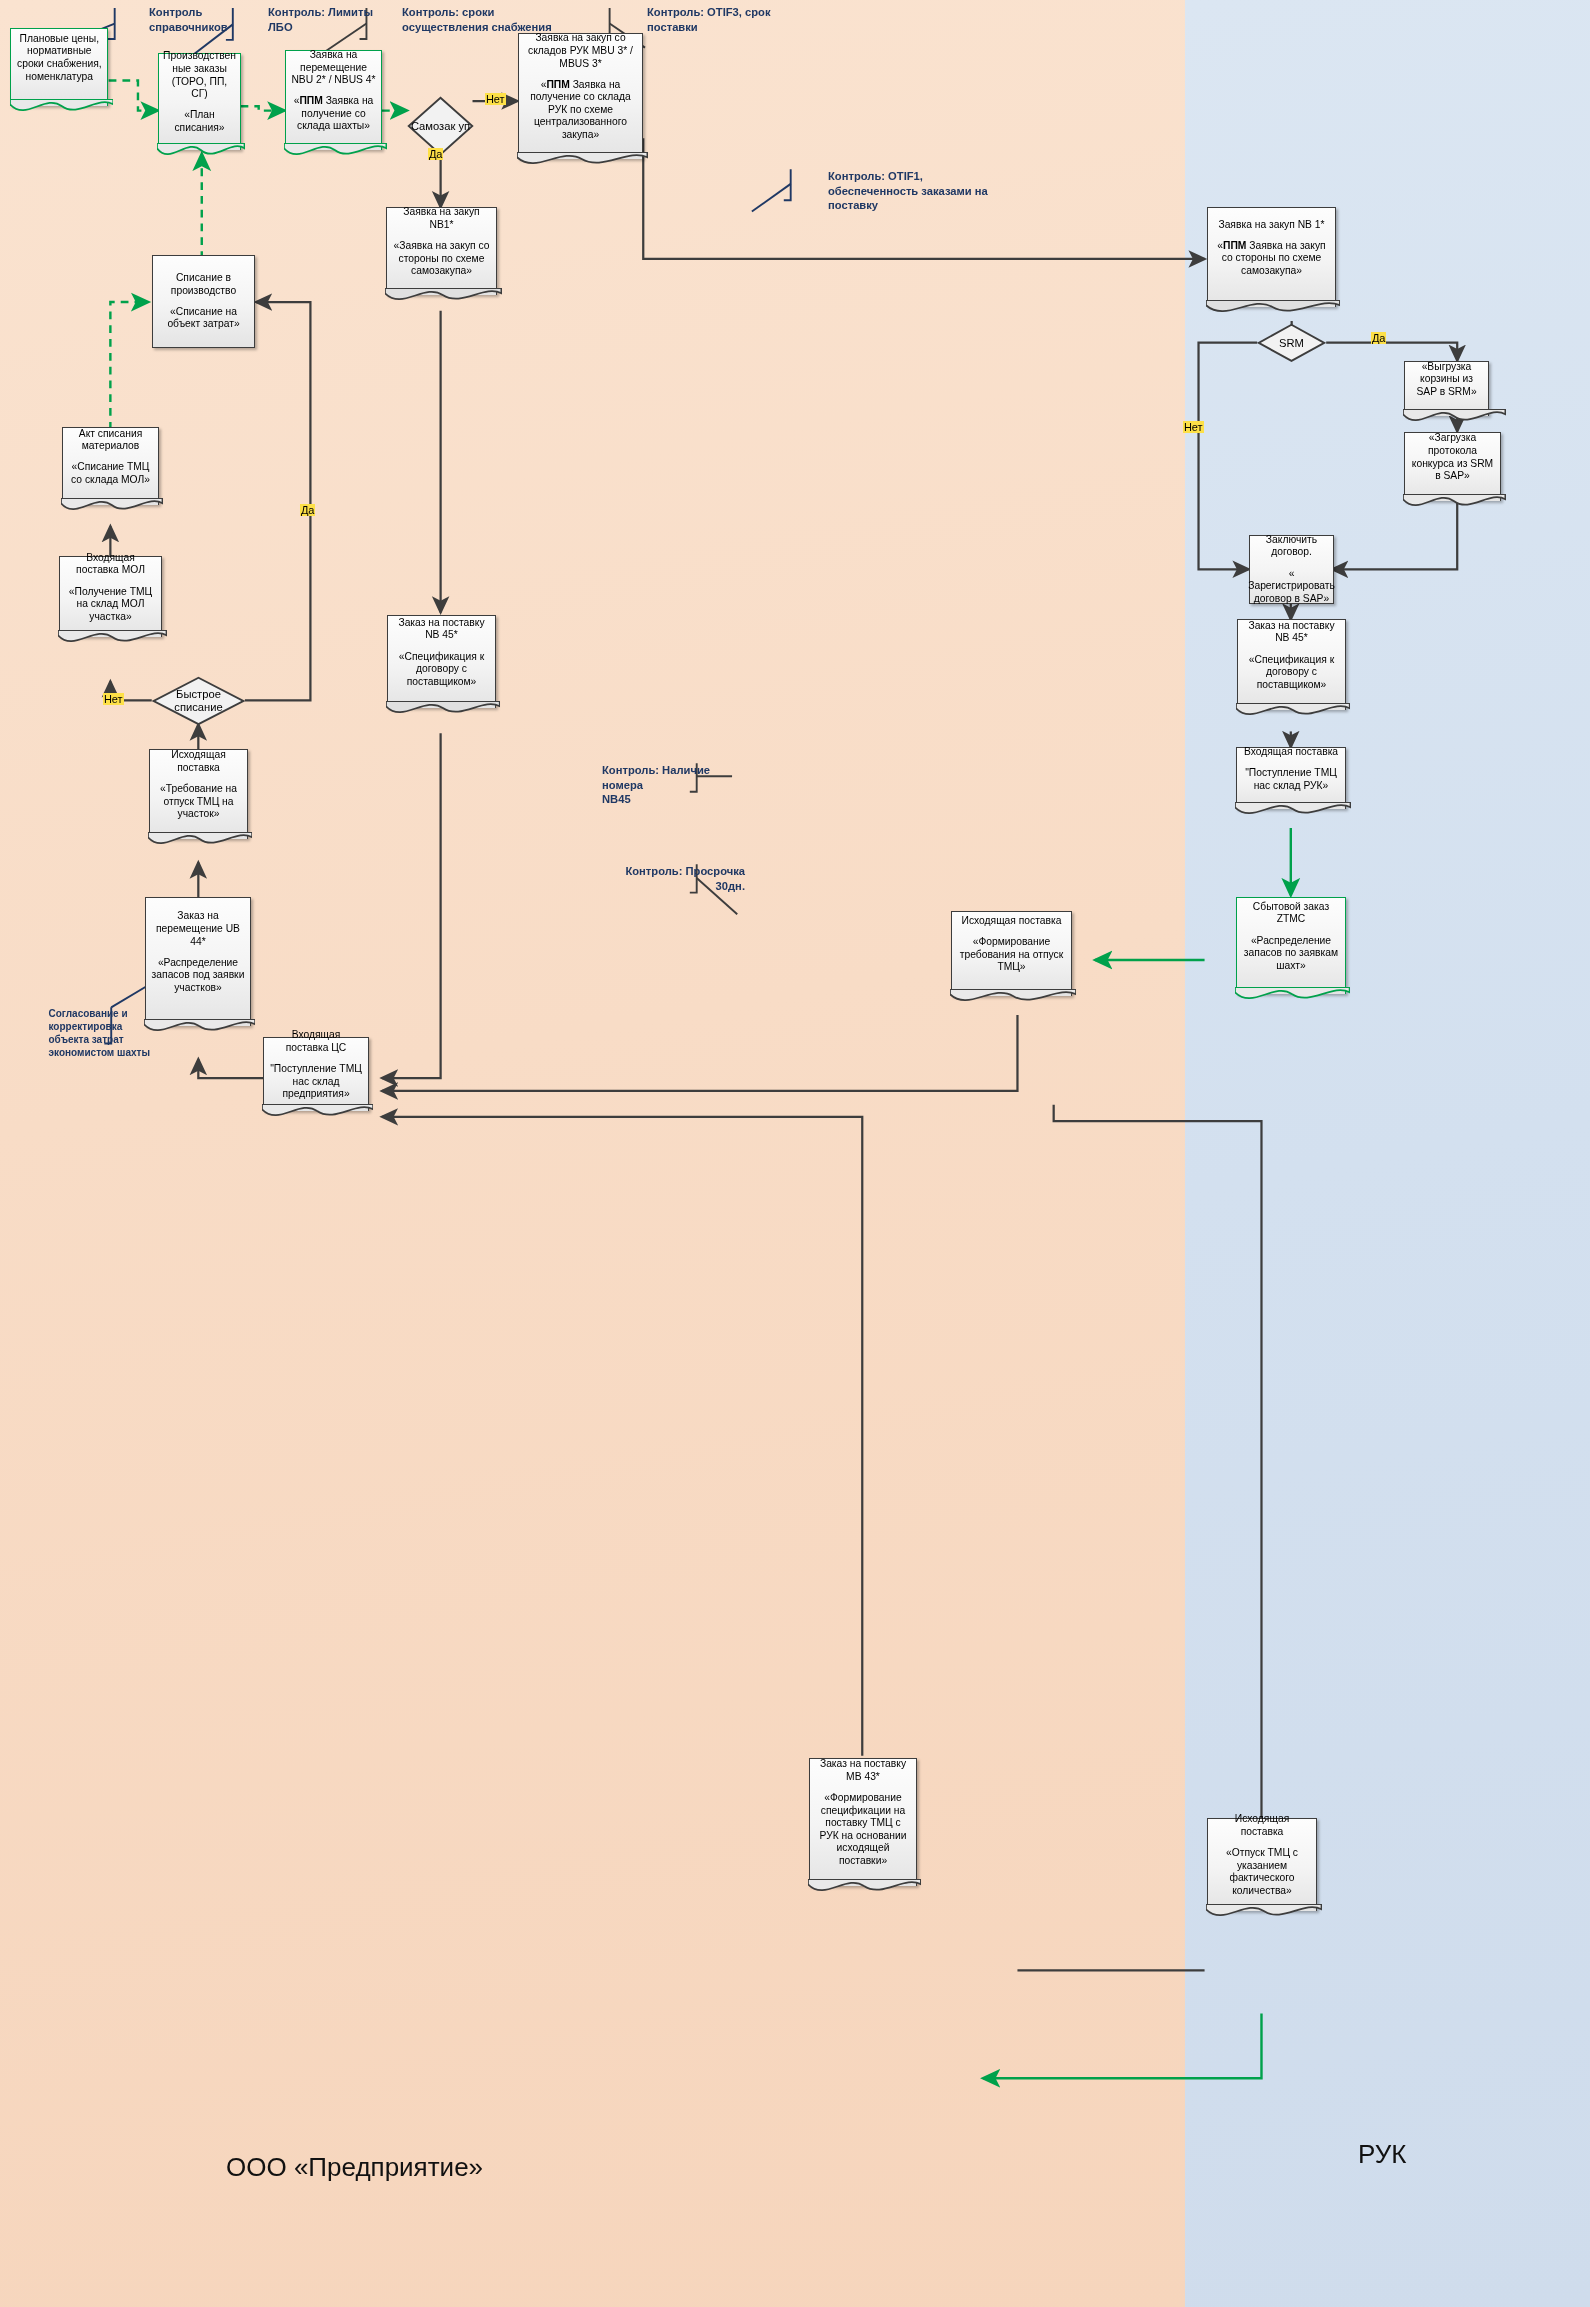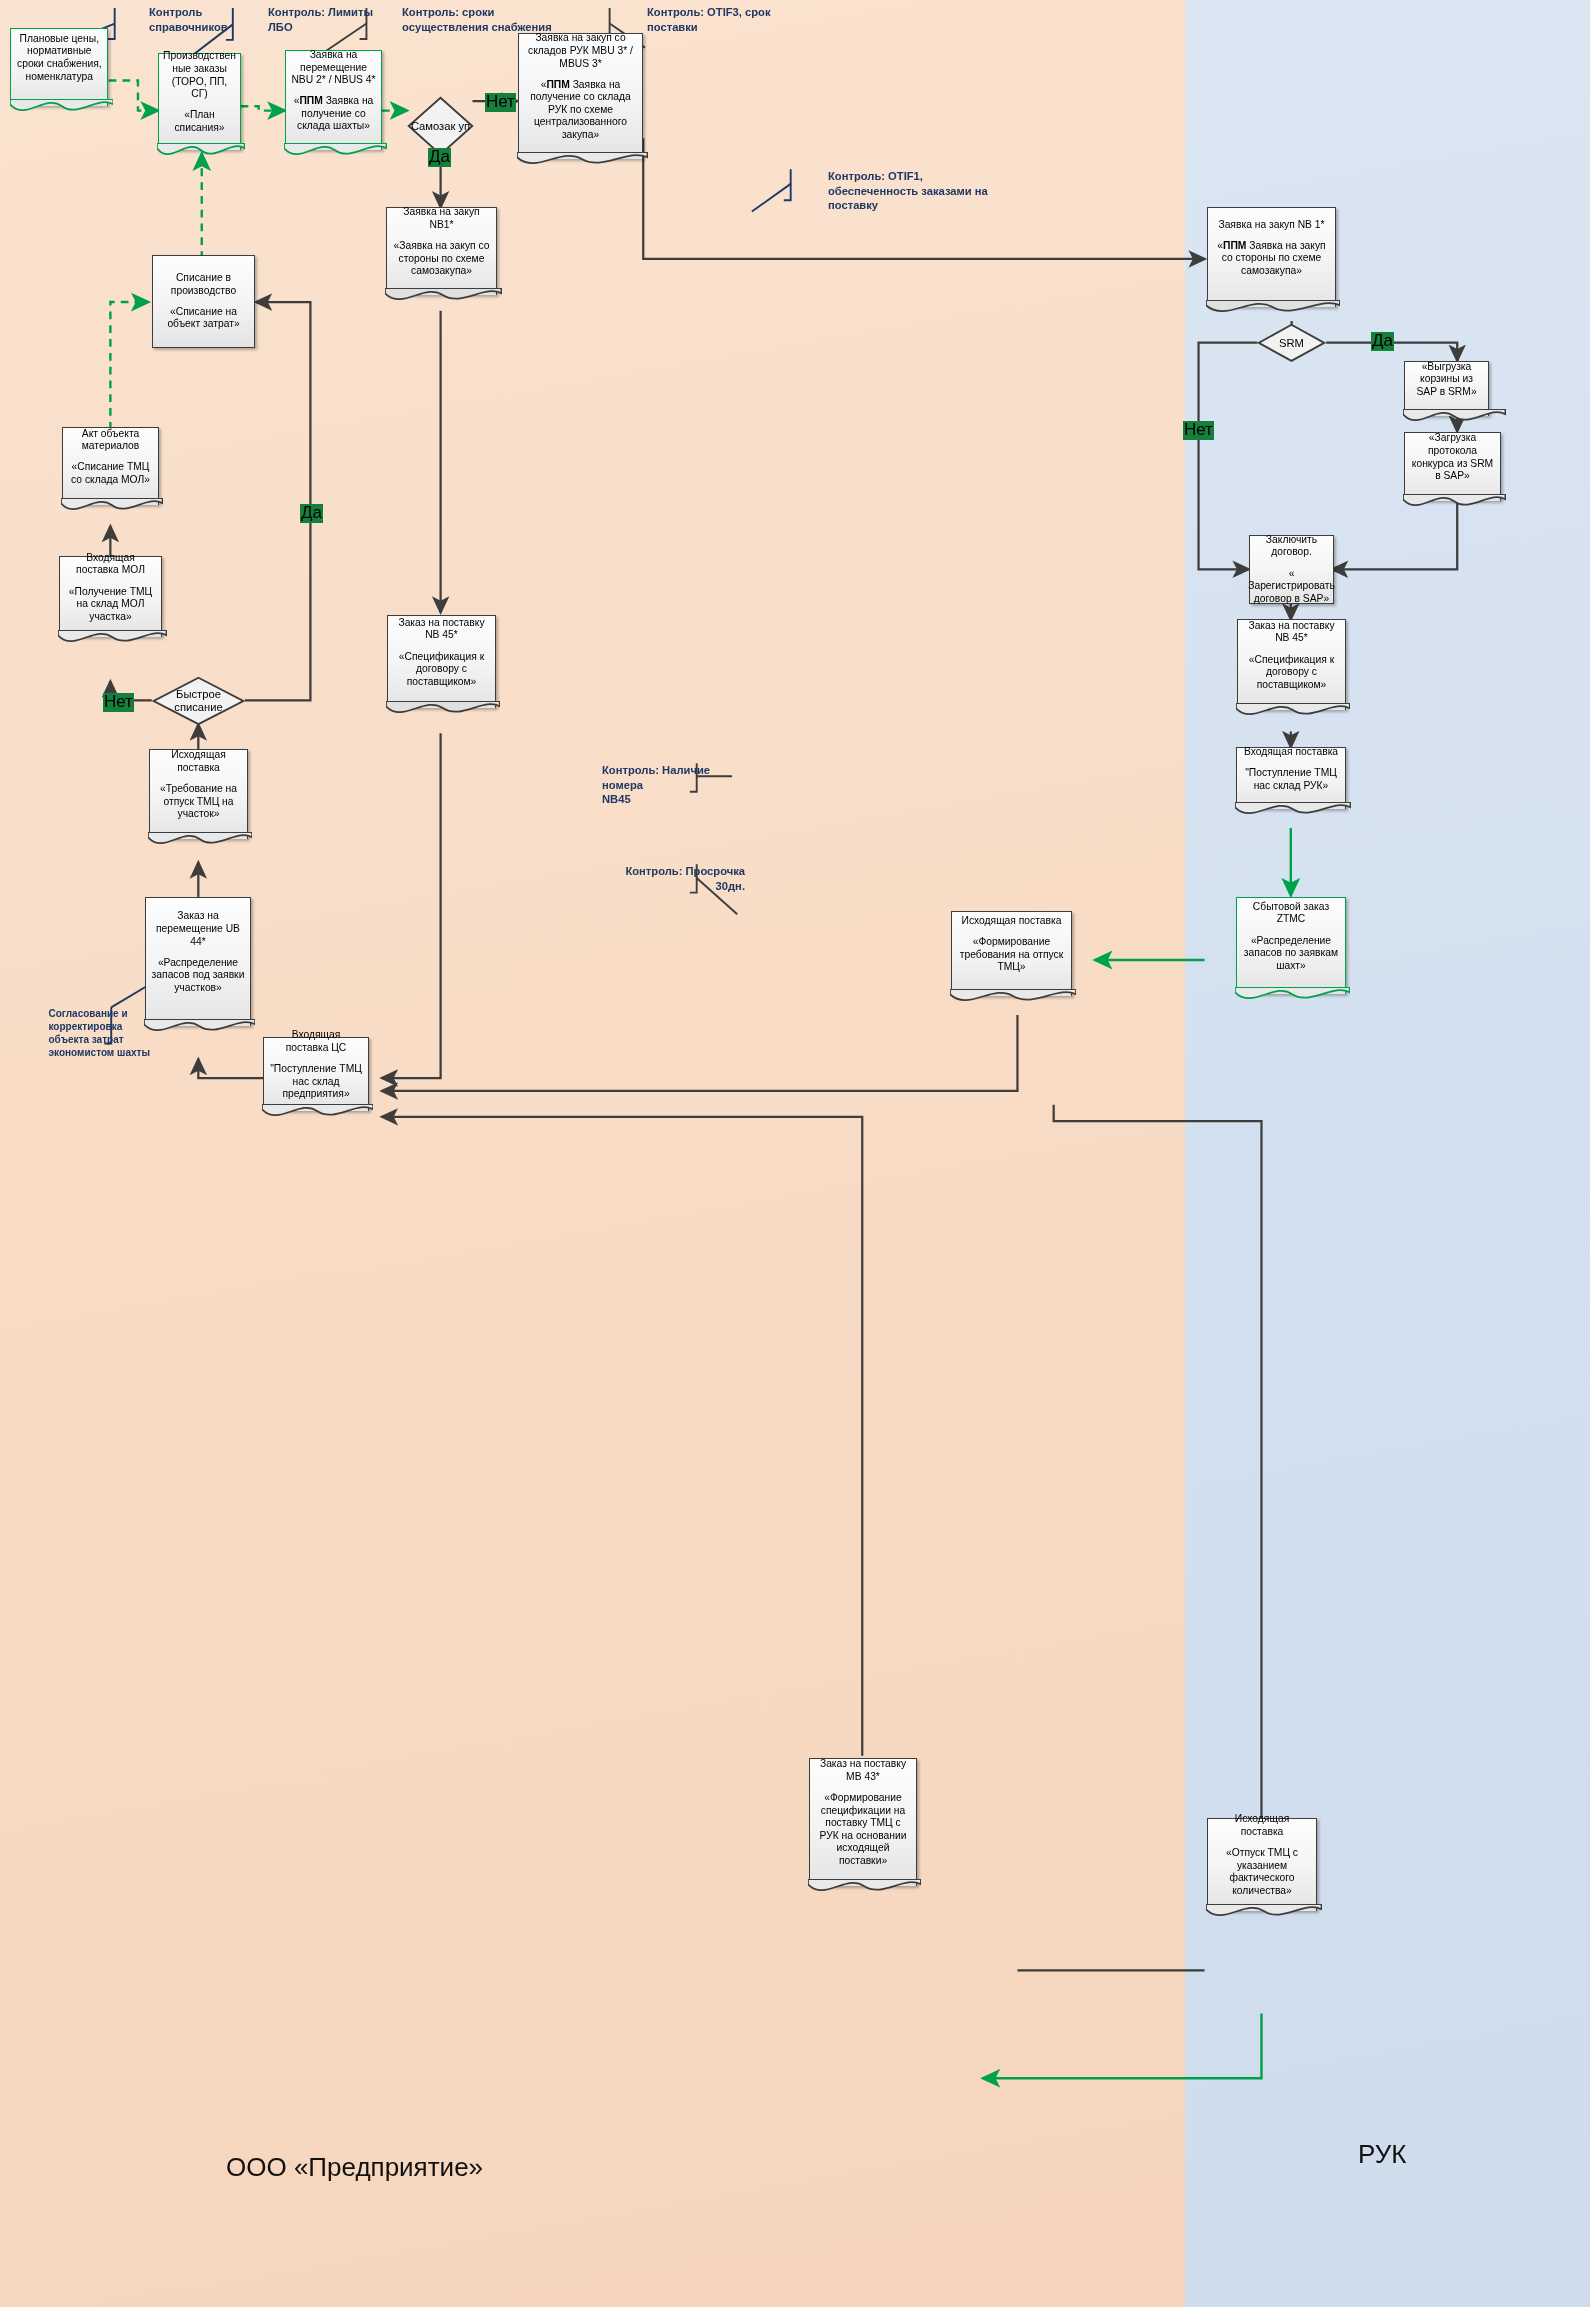--- a/index.html
+++ b/index.html
@@ -35,21 +35,21 @@
   
   .diamond{position:absolute;}
   .diamond .dsvg{position:absolute;inset:0;}
   .diamond .dlbl{position:absolute;inset:0;display:flex;align-items:center;
     justify-content:center;text-align:center;font-size:11.2px;color:#000;line-height:1.15;}
 
   
   .ctrl{position:absolute;color:#1f3864;font-weight:bold;line-height:1.3;padding-left:33px;}
 
   
-  .elbl{position:absolute;background:#15803d;font-size:17px;color:#000;padding:0 0.9px;line-height:1.1;}
+  .elbl{position:absolute;background:#fde047;font-size:11px;color:#000;padding:0 0.9px;line-height:1.1;}
 
   svg.wires{position:absolute;left:0;top:0;width:1590px;height:2307px;overflow:visible;pointer-events:none;}
 </style>
 </head>
 <body>
 
 <div id="canvas">
 
   <div class="lane lane-left"></div>
   <div class="lane lane-right"></div>
@@ -237,21 +237,21 @@
       <path d="M0,0 L0,6 C23,26 52,-6 76,8 C100,22 130,-4 153,6 L153,0 Z" fill="#e0e0e0" stroke="#3d3d3d" stroke-width="2"></path>
     </svg>
   </div>
 
   <div class="node" style="left:152px;top:255px;width:103px;height:93px;font-size:10.3px;">
     <span class="t1">Списание в производство</span>
     <span class="t2">«Списание на объект затрат»</span>
   </div>
 
   <div class="node doc" style="left:62px;top:427px;width:97px;height:78px;font-size:10.3px;">
-    <span class="t1">Акт объекта материалов</span>
+    <span class="t1">Акт списания материалов</span>
     <span class="t2">«Списание ТМЦ со склада МОЛ»</span>
     <svg class="wave" viewBox="0 0 116 24" preserveAspectRatio="none">
       <path d="M0,0 L0,6 C17,26 39,-6 58,8 C76,22 99,-4 116,6 L116,0 Z" fill="#e9e9e9" stroke="#3d3d3d" stroke-width="2"></path>
     </svg>
   </div>
 
   <div class="node doc" style="left:59px;top:556px;width:103px;height:81px;font-size:10.3px;">
     <span class="t1">Входящая поставка МОЛ</span>
     <span class="t2">«Получение ТМЦ на склад МОЛ участка»</span>
     <svg class="wave" viewBox="0 0 124 24" preserveAspectRatio="none">

